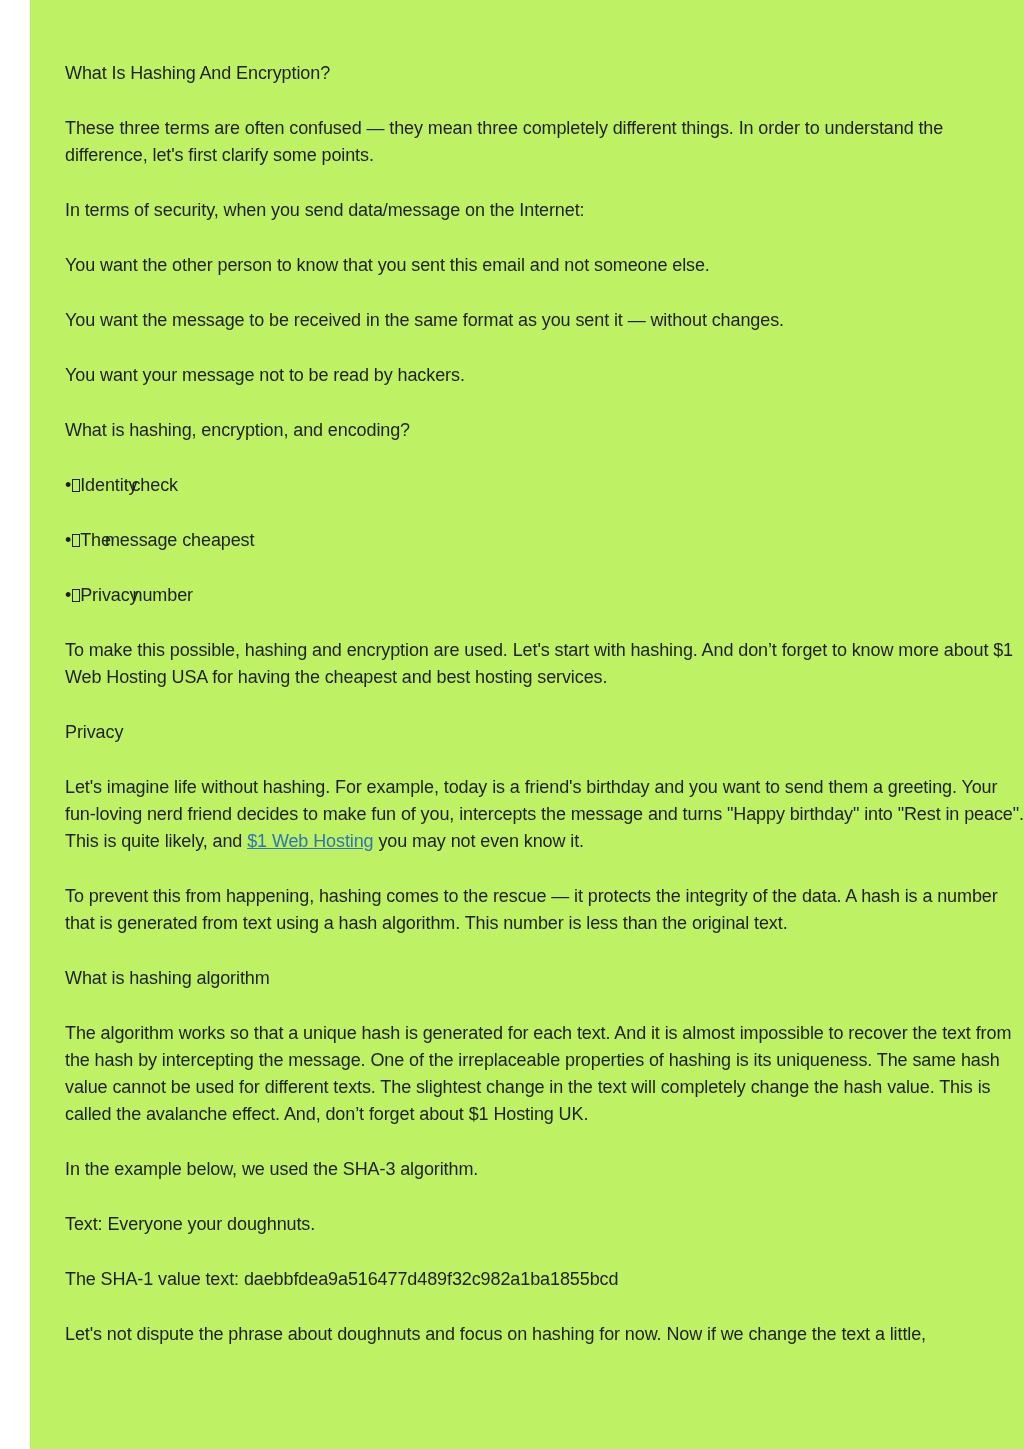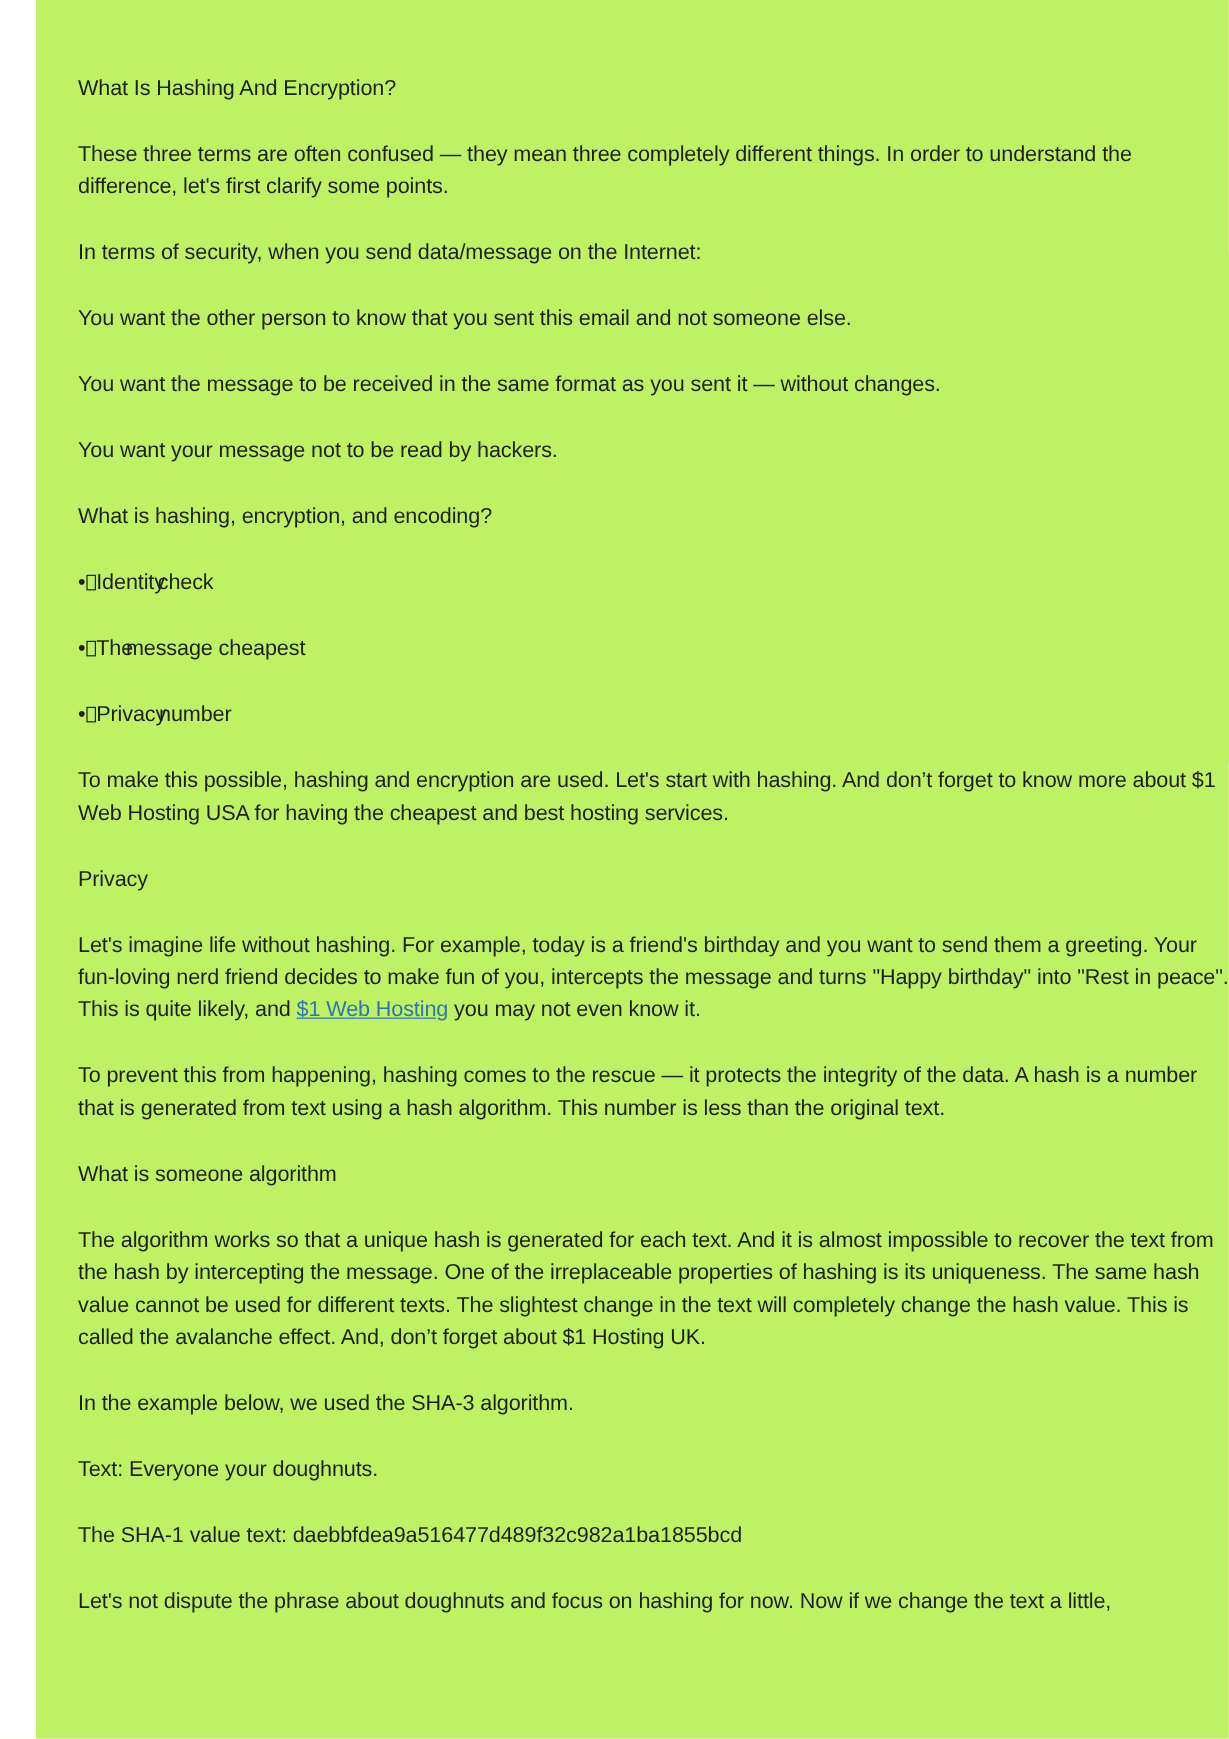--- a/index.html
+++ b/index.html
@@ -77,21 +77,21 @@
   <div class="para bullet"><span class="bmark">•</span><span class="tofu"></span><span>Privacy</span><span class="ovl">number</span><span></span></div>
 
   <p class="para">To make this possible, hashing and encryption are used. Let's start with hashing. And don’t forget to know more about $1 Web Hosting USA for having the cheapest and best hosting services.</p>
 
   <p class="para">Privacy</p>
 
   <p class="para"><span>Let's imagine life without hashing. For example, today is a friend's birthday and you want to send them a greeting. Your fun-loving nerd friend decides to make fun of you, intercepts the message and turns "Happy birthday" into "Rest in peace". This is quite likely, and </span><a class="link">$1 Web Hosting</a><span> you may not even know it.</span></p>
 
   <p class="para">To prevent this from happening, hashing comes to the rescue — it protects the integrity of the data. A hash is a number that is generated from text using a hash algorithm. This number is less than the original text.</p>
 
-  <p class="para">What is someone algorithm</p>
+  <p class="para">What is hashing algorithm</p>
 
   <p class="para">The algorithm works so that a unique hash is generated for each text. And it is almost impossible to recover the text from the hash by intercepting the message. One of the irreplaceable properties of hashing is its uniqueness. The same hash value cannot be used for different texts. The slightest change in the text will completely change the hash value. This is called the avalanche effect. And, don’t forget about $1 Hosting UK.</p>
 
   <p class="para">In the example below, we used the SHA-3 algorithm.</p>
 
   <p class="para">Text: Everyone your doughnuts.</p>
 
   <p class="para">The SHA-1 value text: daebbfdea9a516477d489f32c982a1ba1855bcd</p>
 
   <p class="para">Let's not dispute the phrase about doughnuts and focus on hashing for now. Now if we change the text a little,</p>

